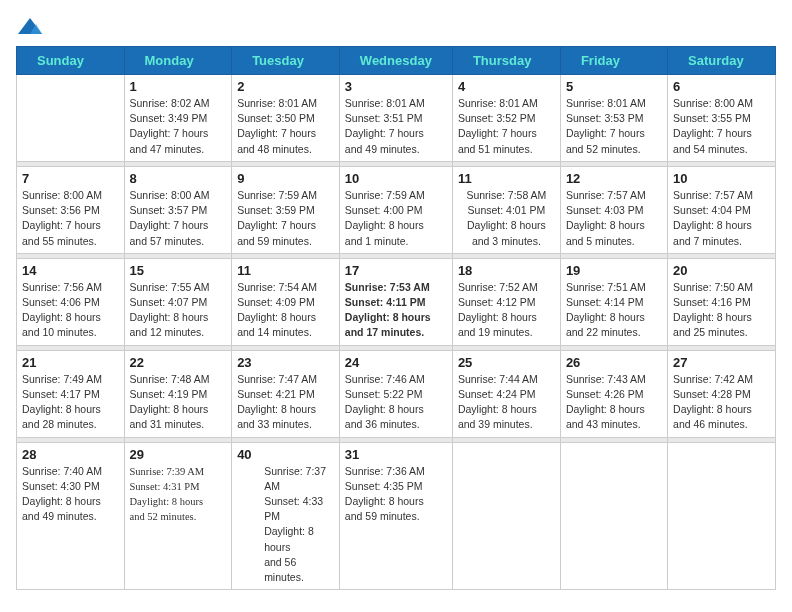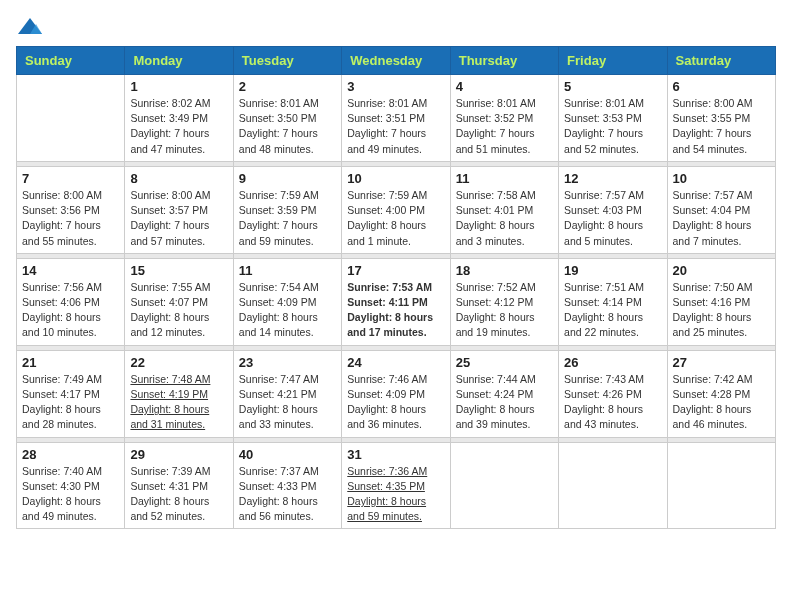--- a/index.html
+++ b/index.html
@@ -37,23 +37,23 @@
       font-size: 15px;
       color: #444;
     }
     .calendar-table {
       width: 100%;
       border-collapse: collapse;
       border: 1px solid #ccc;
     }
     .calendar-table th {
       background-color: #1a6eb5;
-      color: #bef264;
+      color: #5eead4;
       font-size: 13px;
-      padding: 6px 8px;
+      padding: 6px 20px;
       text-align: left;
       border: 1px solid #1a5fa0;
     }
     .calendar-table td {
       vertical-align: top;
       border: 1px solid #ccc;
       padding: 4px 5px;
       width: calc(100%/7);
       min-height: 80px;
     }
@@ -182,21 +182,21 @@
         </td>
         <td>
           <div class="cell-day">10</div>
           <div class="cell-info" style="white-space: pre-line;">Sunrise: 7:59 AM
 Sunset: 4:00 PM
 Daylight: 8 hours
 and 1 minute.</div>
         </td>
         <td>
           <div class="cell-day">11</div>
-          <div class="cell-info" style="white-space: pre-line;">Sunrise: 7:58 AM
+          <div class="cell-info" style="white-space: pre-line; text-align: center;">Sunrise: 7:58 AM
 Sunset: 4:01 PM
 Daylight: 8 hours
 and 3 minutes.</div>
         </td>
         <td>
           <div class="cell-day">12</div>
           <div class="cell-info" style="white-space: pre-line;">Sunrise: 7:57 AM
 Sunset: 4:03 PM
 Daylight: 8 hours
 and 5 minutes.</div>
@@ -281,36 +281,36 @@
       <tr>
         <td>
           <div class="cell-day">21</div>
           <div class="cell-info" style="white-space: pre-line;">Sunrise: 7:49 AM
 Sunset: 4:17 PM
 Daylight: 8 hours
 and 28 minutes.</div>
         </td>
         <td>
           <div class="cell-day">22</div>
-          <div class="cell-info" style="white-space: pre-line; text-decoration: underline;">Sunrise: 7:48 AM
+          <div class="cell-info" style="white-space: pre-line;">Sunrise: 7:48 AM
 Sunset: 4:19 PM
 Daylight: 8 hours
 and 31 minutes.</div>
         </td>
         <td>
           <div class="cell-day">23</div>
           <div class="cell-info" style="white-space: pre-line;">Sunrise: 7:47 AM
 Sunset: 4:21 PM
 Daylight: 8 hours
 and 33 minutes.</div>
         </td>
         <td>
           <div class="cell-day">24</div>
           <div class="cell-info" style="white-space: pre-line;">Sunrise: 7:46 AM
-Sunset: 4:09 PM
+Sunset: 5:22 PM
 Daylight: 8 hours
 and 36 minutes.</div>
         </td>
         <td>
           <div class="cell-day">25</div>
           <div class="cell-info" style="white-space: pre-line;">Sunrise: 7:44 AM
 Sunset: 4:24 PM
 Daylight: 8 hours
 and 39 minutes.</div>
         </td>
@@ -341,35 +341,35 @@
       <tr>
         <td>
           <div class="cell-day">28</div>
           <div class="cell-info" style="white-space: pre-line;">Sunrise: 7:40 AM
 Sunset: 4:30 PM
 Daylight: 8 hours
 and 49 minutes.</div>
         </td>
         <td>
           <div class="cell-day">29</div>
-          <div class="cell-info" style="white-space: pre-line;">Sunrise: 7:39 AM
+          <div class="cell-info" style="white-space: pre-line; font-family: Liberation Serif, serif;">Sunrise: 7:39 AM
 Sunset: 4:31 PM
 Daylight: 8 hours
 and 52 minutes.</div>
         </td>
         <td>
           <div class="cell-day">40</div>
-          <div class="cell-info" style="white-space: pre-line;">Sunrise: 7:37 AM
+          <div class="cell-info" style="white-space: pre-line; margin-left: 27px;">Sunrise: 7:37 AM
 Sunset: 4:33 PM
 Daylight: 8 hours
 and 56 minutes.</div>
         </td>
         <td>
           <div class="cell-day">31</div>
-          <div class="cell-info" style="white-space: pre-line; text-decoration: underline;">Sunrise: 7:36 AM
+          <div class="cell-info" style="white-space: pre-line;">Sunrise: 7:36 AM
 Sunset: 4:35 PM
 Daylight: 8 hours
 and 59 minutes.</div>
         </td>
         <td class="empty"></td>
         <td class="empty"></td>
         <td class="empty"></td>
       </tr>
     </tbody>
 </table>

